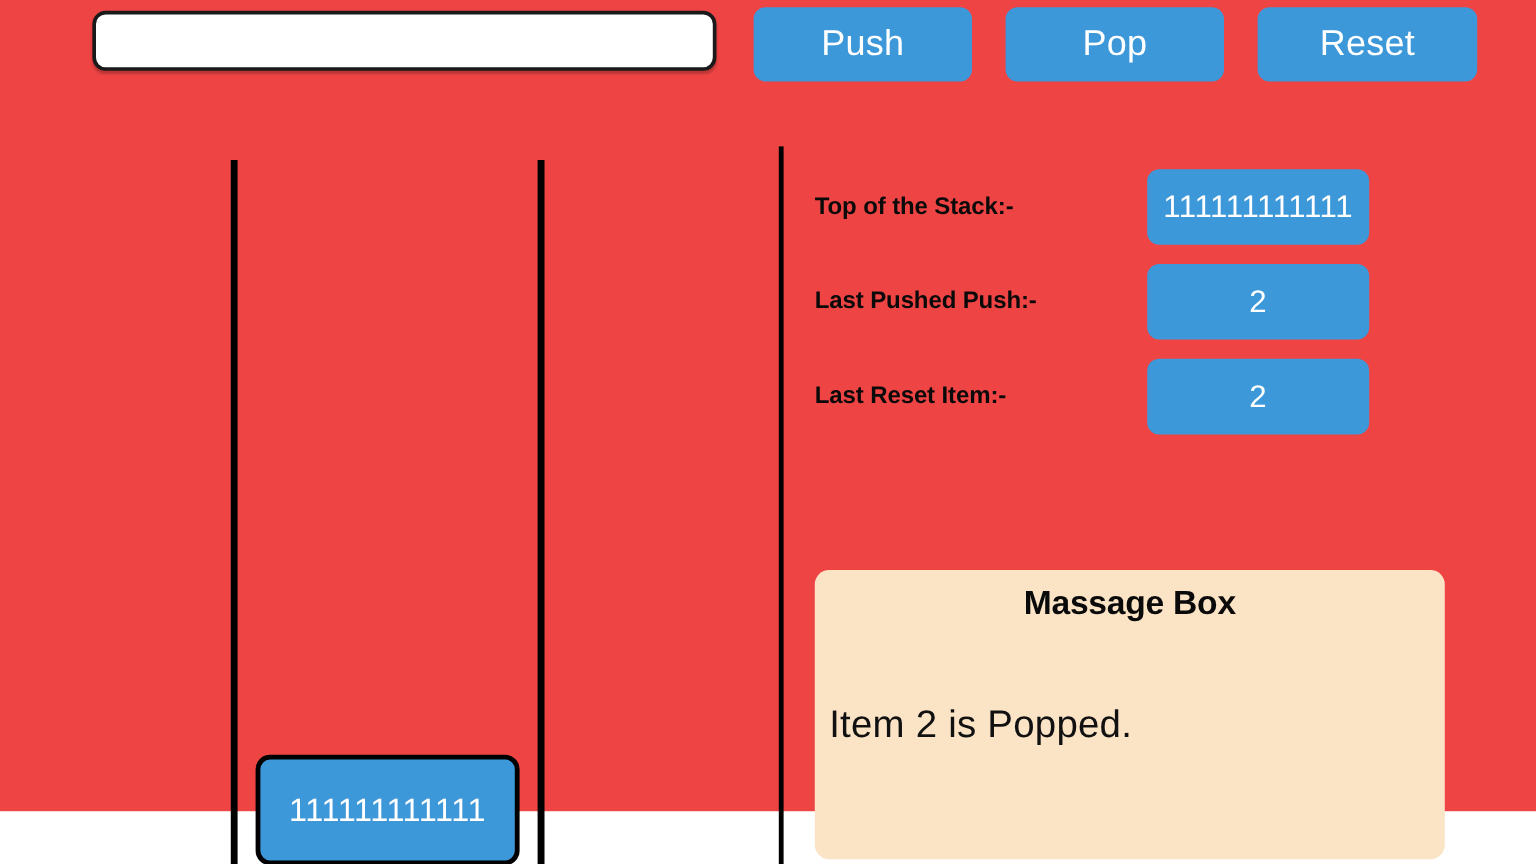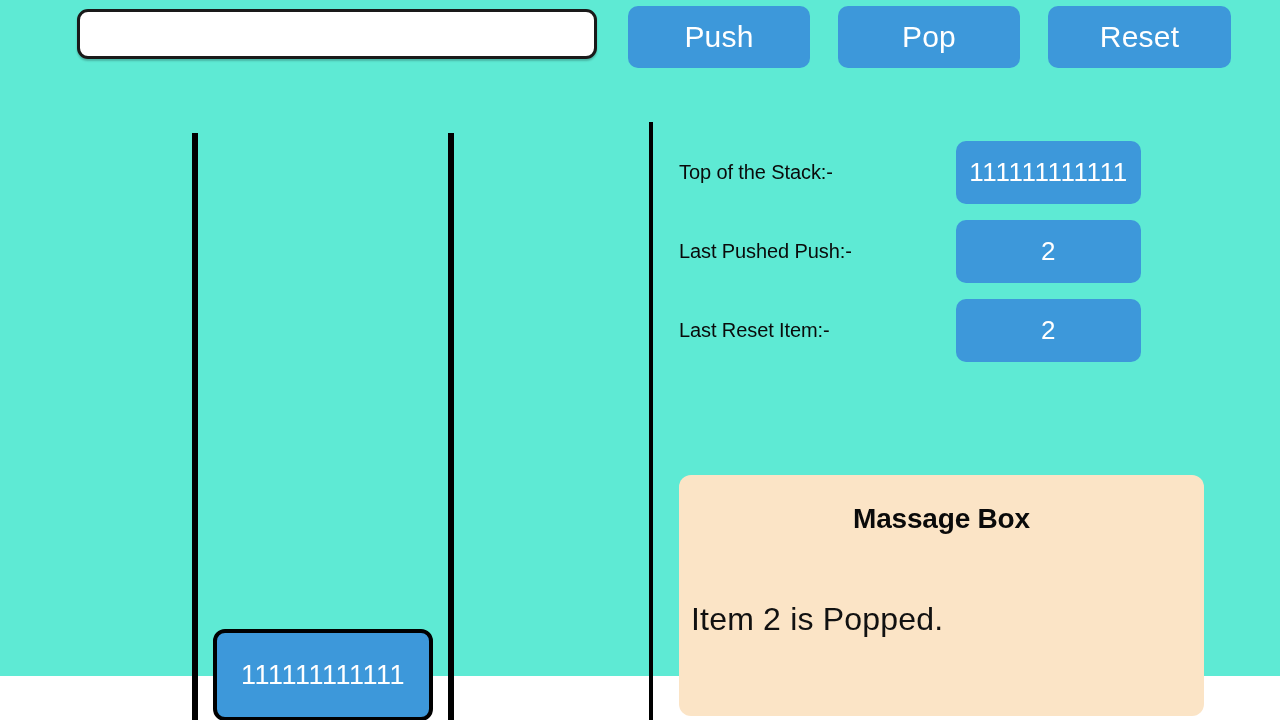--- a/index.html
+++ b/index.html
@@ -9,21 +9,21 @@
     height: 720px;
     background: #ffffff;
     overflow: hidden;
     font-family: "Liberation Sans", sans-serif;
   }
 
   #app {
     position: relative;
     width: 1280px;
     height: 676px;
-    background: #5eead4;
+    background: #ef4444;
   }
 
   
   .topbar {
     position: absolute;
     left: 0;
     top: 0;
     width: 1280px;
     height: 82px;
   }
@@ -148,21 +148,21 @@
   .info-row.r1 { top: 93px; }
   .info-row.r2 { top: 172px; }
   .info-row.r3 { top: 250px; }
 
   .info-label {
     position: absolute;
     left: 19px;
     width: 270px;
     font-family: "Liberation Sans", sans-serif;
     font-size: 20px;
-    font-weight: normal;
+    font-weight: bold;
     color: #0a0a0a;
     letter-spacing: -0.1px;
     white-space: nowrap;
   }
 
   .info-value {
     position: absolute;
     left: 296px;
     width: 185px;
     height: 63px;
@@ -181,21 +181,21 @@
   
   .message-box {
     position: absolute;
     left: 19px;
     top: 353px;
     width: 525px;
     height: 241px;
     box-sizing: border-box;
     background: #fbe4c6;
     border-radius: 12px;
-    padding-top: 28px;
+    padding-top: 12px;
   }
 
   .message-title {
     text-align: center;
     font-family: "Liberation Sans", sans-serif;
     font-size: 28px;
     font-weight: bold;
     color: #0a0a0a;
     letter-spacing: -0.2px;
   }

